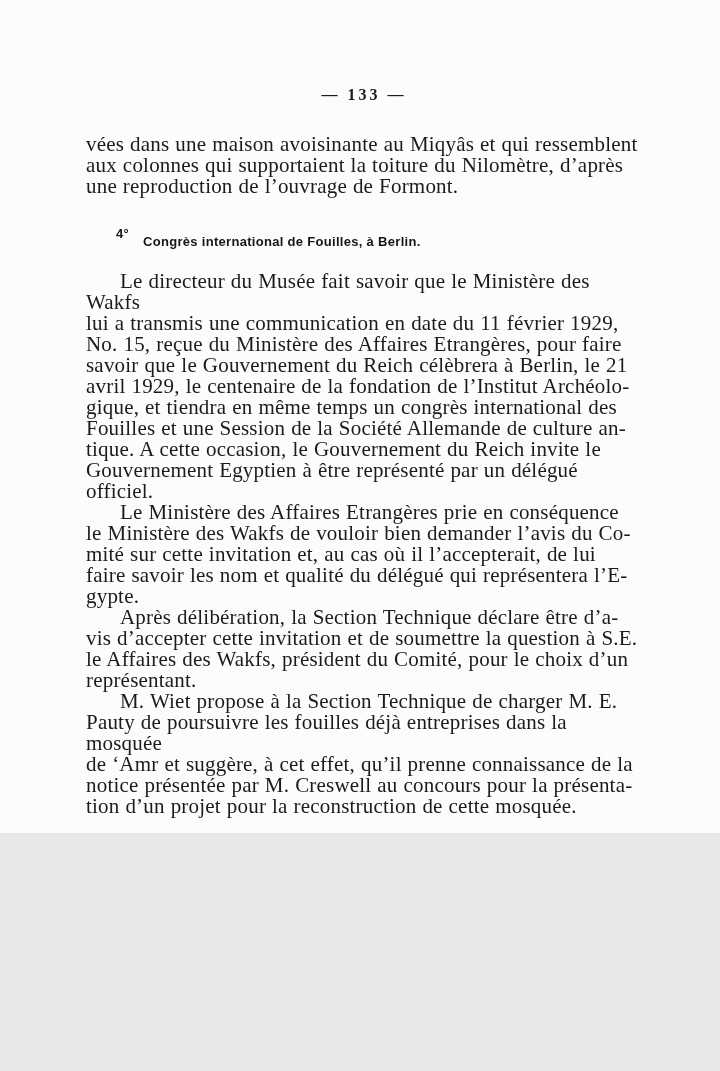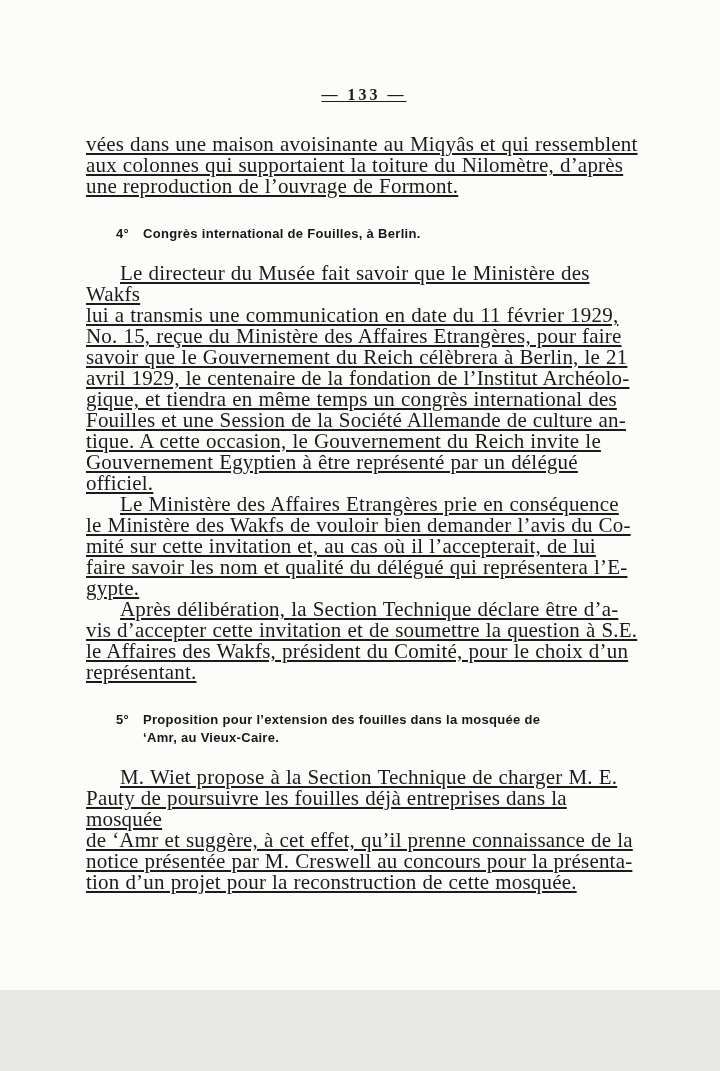--- a/index.html
+++ b/index.html
@@ -3,26 +3,25 @@
 <meta charset="utf-8">
 <style>
   * { margin: 0; padding: 0; box-sizing: border-box; }
   html, body { width: 720px; height: 1071px; }
   body {
     background: #e8e8e6;
     font-family: "Liberation Serif", serif;
   }
   .page {
     width: 720px;
-    height: 990px;
+    height: 833px;
     background: #fcfcfa;
     color: #1b1b1b;
     padding: 86px 78px 0 86px;
     overflow: hidden;
-    text-decoration: underline;
   }
   .page-number {
     text-align: center;
     font-size: 16px;
     letter-spacing: 3px;
     margin-bottom: 30px;
     font-weight: bold;
   }
   .para {
     font-size: 21px;
@@ -44,20 +43,21 @@
   .heading .h-num {
     margin-right: 14px;
     vertical-align: top;
     display: inline-block;
   }
   .heading .h-title {
     white-space: pre-line;
     display: inline-block;
     vertical-align: top;
     max-width: 480px;
+    margin-top: 8px;
   }
 </style>
 </head>
 <body>
 
 <div class="page">
 
   <div class="page-number">— 133 —</div>
 
   <p class="para">vées dans une maison avoisinante au Miqyâs et qui ressemblent
@@ -83,24 +83,20 @@
 le Ministère des Wakfs de vouloir bien demander l’avis du Co-
 mité sur cette invitation et, au cas  où il l’accepterait, de lui
 faire savoir les nom et qualité du délégué qui représentera l’E-
 gypte.</p>
 
   <p class="para indent">Après délibération, la Section Technique déclare être d’a-
 vis d’accepter cette invitation et de soumettre la question à S.E.
 le Affaires des Wakfs, président du Comité, pour le choix d’un
 représentant.</p>
 
-  <div class="heading">
-    <span class="h-num">5°</span><span class="h-title">Proposition pour l’extension des fouilles dans la mosquée de
-‘Amr, au Vieux-Caire.</span>
-  </div>
 
   <p class="para indent">M. Wiet propose à la Section Technique de charger M. E.
 Pauty de poursuivre les fouilles déjà entreprises dans la mosquée
 de ‘Amr et suggère, à cet effet, qu’il prenne connaissance de la
 notice présentée par M. Creswell au concours pour la présenta-
 tion d’un projet pour la reconstruction de cette mosquée.</p>
 
 </div>
 
 </body></html>

